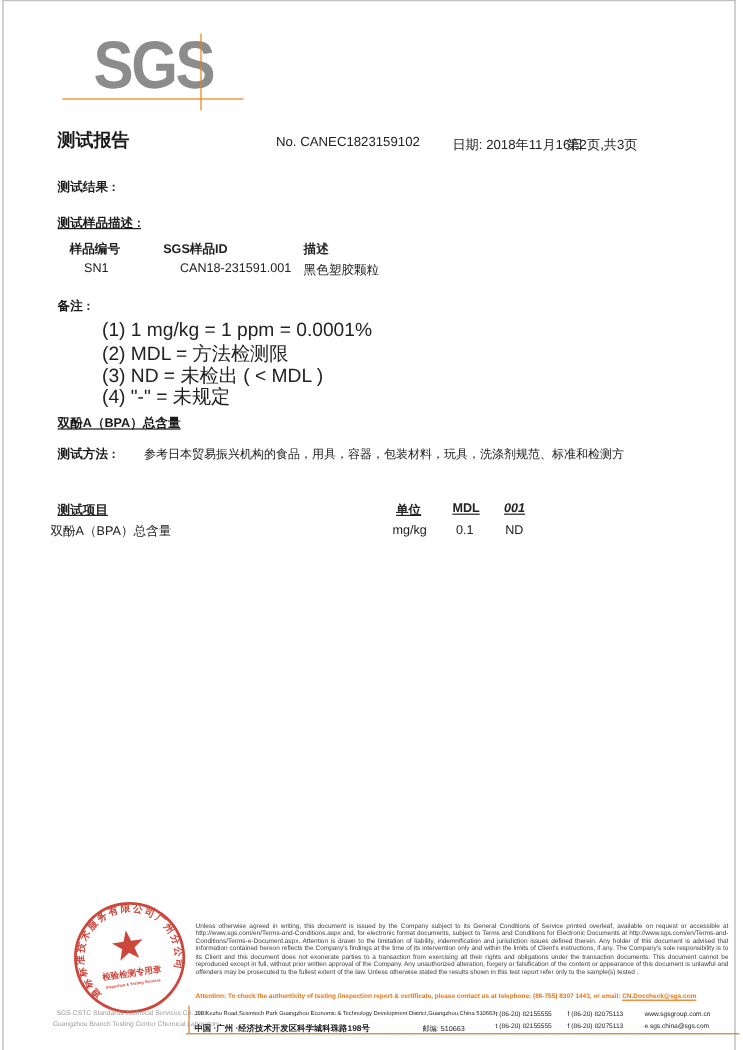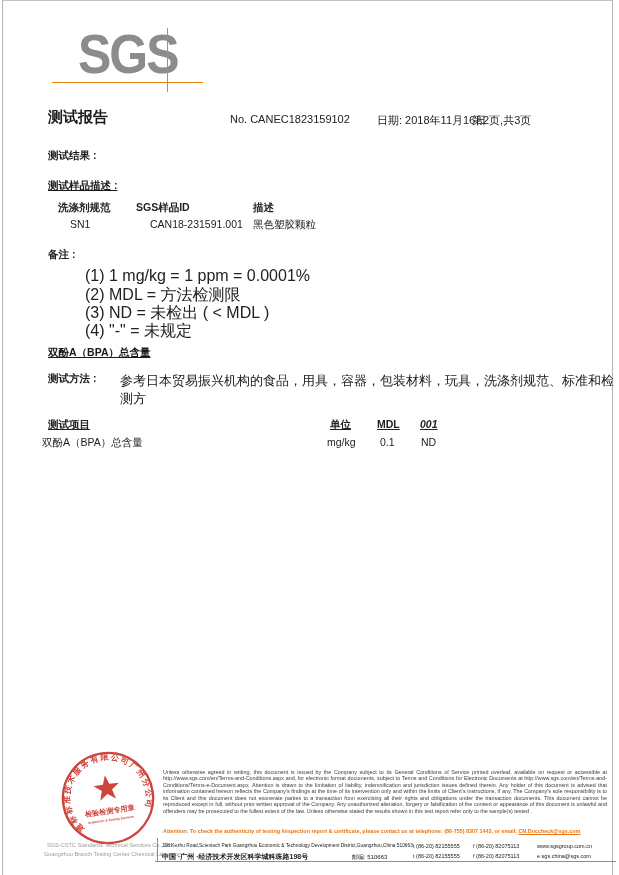--- a/index.html
+++ b/index.html
@@ -31,21 +31,21 @@
   .method-label{left:48px;top:372px;}
   
   .st-h{font-size:10.5px;font-weight:bold;top:201px;}
   .st-c{font-size:10.5px;top:218px;}
   .col-sn-h{left:58px;} .col-id-h{left:136px;} .col-desc-h{left:253px;}
   .col-sn{left:70px;} .col-id{left:150px;} .col-desc{left:253px;}
   
   .note{left:85px;font-size:16px;}
   .note-0{top:267px;} .note-1{top:285px;} .note-2{top:303px;} .note-3{top:321px;}
   
-  .method-line{left:120px;font-size:13px;color:#1a1a1a;}
+  .method-line{left:120px;font-size:10px;color:#1a1a1a;}
   .method-line-1{top:372px;} .method-line-2{top:392px;}
   
   .rt-h{font-size:10.5px;font-weight:bold;top:418px;text-decoration:underline;text-align:right;}
   .rt-c{font-size:10.5px;top:436px;}
   .rt-item-h{left:48px;} .rt-unit-h{left:330px;} .rt-mdl-h{left:377px;}
   .rt-001-h{left:420px;font-style:italic;}
   .rt-item{left:42px;} .rt-unit{left:327px;} .rt-mdl{left:380px;} .rt-nd{left:421px;}
   
   .stamp{left:60px;top:750px;width:96px;height:96px;transform:rotate(-8deg);opacity:.92;}
   
@@ -82,21 +82,21 @@
   <div class="abs logo-hline"></div>
 
   <div class="abs doc-title">测试报告</div>
   <div class="abs report-no">No. CANEC1823159102</div>
   <div class="abs report-date">日期: 2018年11月16日</div>
   <div class="abs page-no">第2页,共3页</div>
 
   <div class="abs lbl results-label">测试结果 :</div>
   <div class="abs lbl sample-desc-label">测试样品描述 :</div>
 
-  <div class="abs st-h col-sn-h">洗涤剂规范</div>
+  <div class="abs st-h col-sn-h">样品编号</div>
   <div class="abs st-h col-id-h">SGS样品ID</div>
   <div class="abs st-h col-desc-h">描述</div>
   <div class="abs st-c col-sn">SN1</div>
   <div class="abs st-c col-id">CAN18-231591.001</div>
   <div class="abs st-c col-desc">黑色塑胶颗粒</div>
 
   <div class="abs lbl notes-label">备注 :</div>
   <div class="abs note note-0">(1) 1 mg/kg = 1 ppm = 0.0001%</div>
   <div class="abs note note-1">(2) MDL = 方法检测限</div>
   <div class="abs note note-2">(3) ND = 未检出 ( &lt; MDL )</div>

